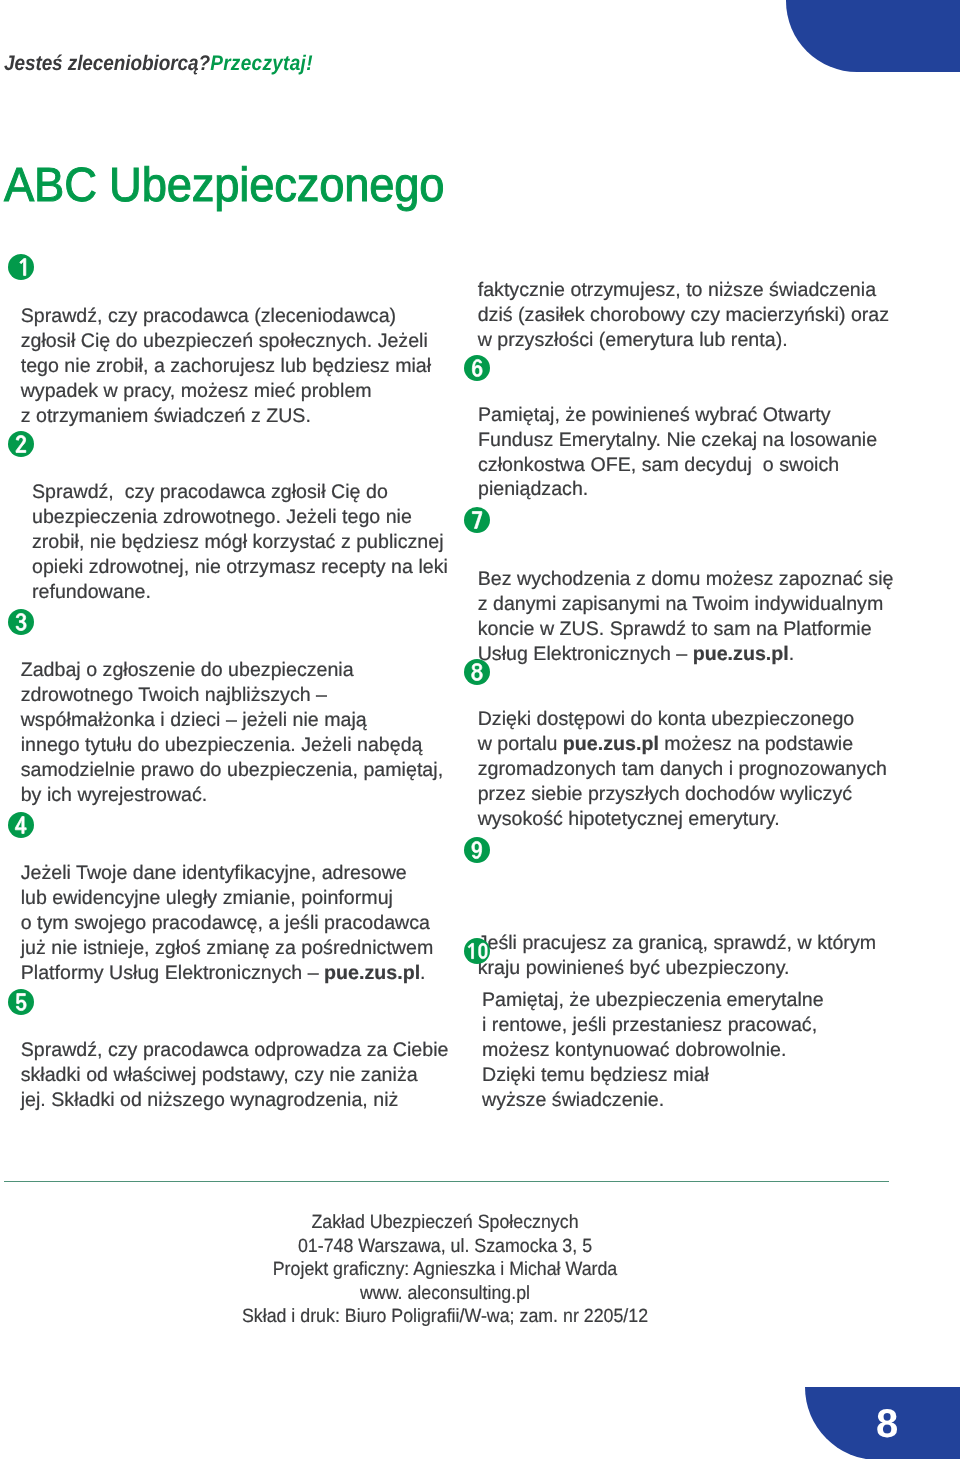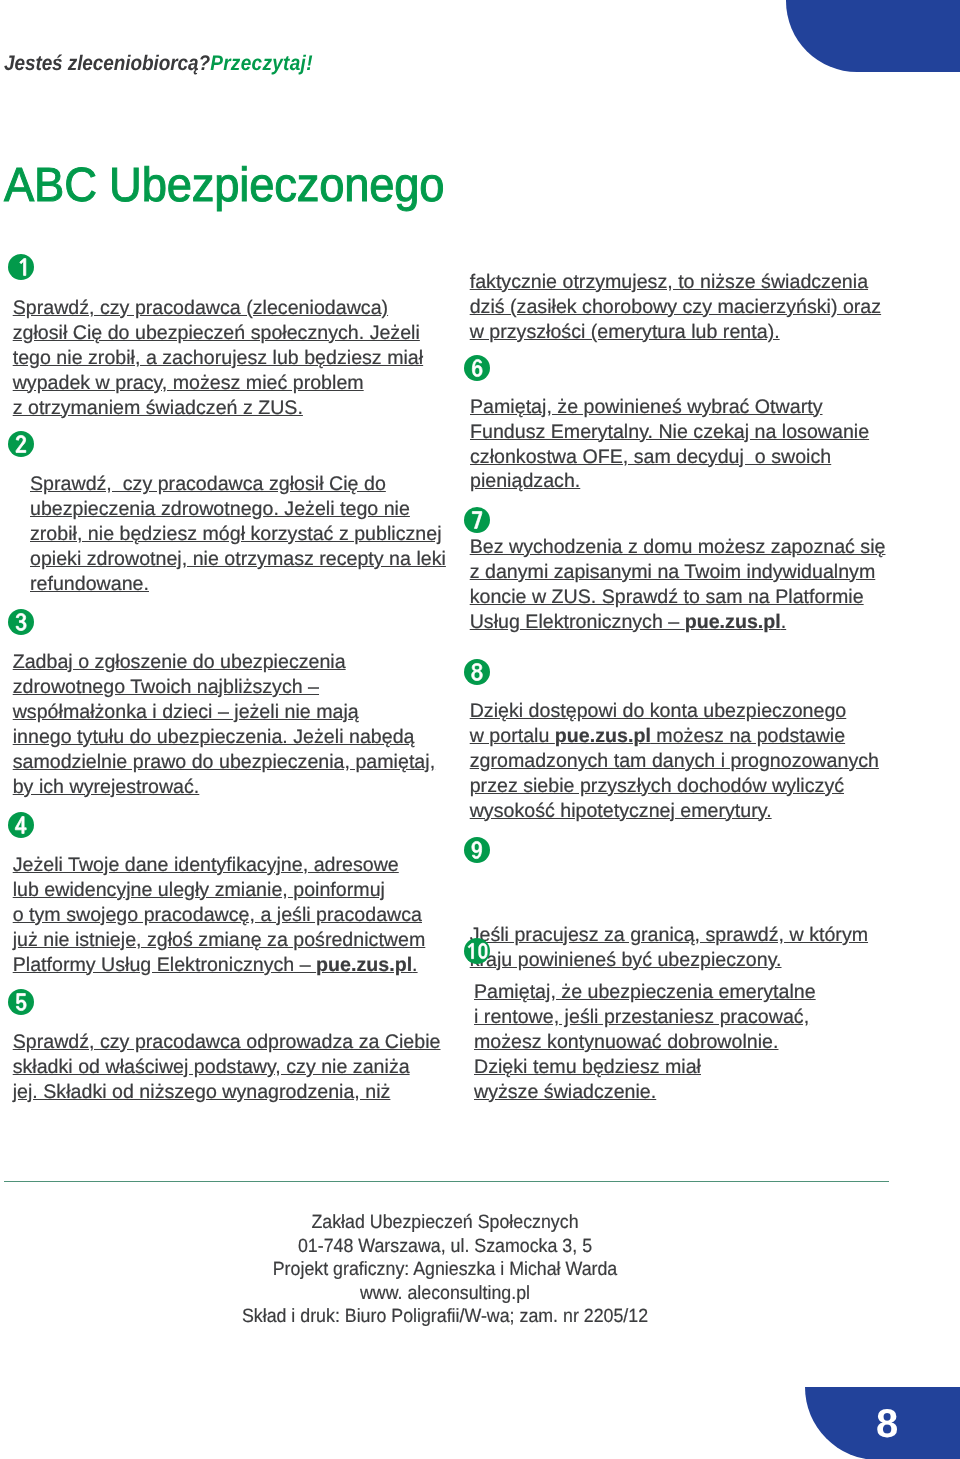--- a/index.html
+++ b/index.html
@@ -52,23 +52,23 @@
     transform:scaleX(0.945);transform-origin:0 0;
   }
 
   
   .badge{
     position:absolute;width:26px;height:26px;border-radius:50%;
     background:var(--green);
   }
   .badge svg{position:absolute;left:0;top:0;display:block;}
   p.txt{
-    position:absolute;margin:8px;
+    position:absolute;margin:16px;
     font-size:19.6px;line-height:24.9px;color:var(--text);
-    letter-spacing:0.02px;white-space:pre;text-decoration:underline;
+    letter-spacing:0.02px;white-space:pre;
     -webkit-text-stroke:0.22px var(--text);
   }
   p.txt b{font-weight:bold;}
 
   hr.rule{
     position:absolute;left:4px;top:1181px;width:885px;height:0;
     border:0;border-top:1.7px solid var(--rule);margin:0;
   }
   .footer{
     position:absolute;left:0px;top:1211.4px;width:890px;text-align:center;
@@ -98,21 +98,21 @@
         <svg width="26" height="26" viewBox="-37.58139534883722 -25.58139534883722 151.16279069767444 151.16279069767444">
           <path fill="#ffffff" stroke="#ffffff" stroke-width="4.5" d="M31 22 L55 1 L66 1 L66 99 L53 99 L53 17 L38 31 Z" transform="translate(0 0)"></path>
         </svg>
       </div>
       <p class="txt" style="left: 4.7px; top: 288px;">Sprawdź, czy pracodawca (zleceniodawca)<br>zgłosił Cię do ubezpieczeń społecznych. Jeżeli<br>tego nie zrobił, a zachorujesz lub będziesz miał<br>wypadek w pracy, możesz mieć problem<br>z otrzymaniem świadczeń z ZUS.</p>
       <div class="badge" style="left: 8px; top: 431.2px;">
         <svg width="26" height="26" viewBox="-25.58139534883722 -25.58139534883722 151.16279069767444 151.16279069767444">
           <path fill="#ffffff" stroke="#ffffff" stroke-width="4.5" d="M22 25 C23 9 34 0 50 0 C66 0 77 10 77 26 C77 39 70 48 57 61 L38 87 L78 87 L78 99 L21 99 L21 89 L47 54 C57 41 63 34 63 26 C63 18 58 12 50 12 C41 12 36 19 36 28 Z" transform="translate(0 0)"></path>
         </svg>
       </div>
-      <p class="txt" style="left: 22px; top: 464.4px;">Sprawdź,  czy pracodawca zgłosił Cię do<br>ubezpieczenia zdrowotnego. Jeżeli tego nie<br>zrobił, nie będziesz mógł korzystać z publicznej<br>opieki zdrowotnej, nie otrzymasz recepty na leki<br>refundowane.</p>
+      <p class="txt" style="left: 16px; top: 464.4px;">Sprawdź,  czy pracodawca zgłosił Cię do<br>ubezpieczenia zdrowotnego. Jeżeli tego nie<br>zrobił, nie będziesz mógł korzystać z publicznej<br>opieki zdrowotnej, nie otrzymasz recepty na leki<br>refundowane.</p>
       <div class="badge" style="left: 8px; top: 608.7px;">
         <svg width="26" height="26" viewBox="-25.58139534883722 -25.58139534883722 151.16279069767444 151.16279069767444">
           <path fill="#ffffff" stroke="#ffffff" stroke-width="4.5" d="M22 24 C24 9 35 0 50 0 C66 0 77 10 77 24 C77 35 71 43 62 46 C73 49 80 58 80 71 C80 88 67 100 50 100 C34 100 22 90 21 75 L34 75 C35 84 41 88 50 88 C60 88 66 82 66 71 C66 61 60 53 48 53 L41 53 L41 41 L47 41 C57 41 63 35 63 25 C63 17 58 11 50 11 C42 11 36 17 35 25 Z" transform="translate(0 0)"></path>
         </svg>
       </div>
       <p class="txt" style="left: 4.7px; top: 642.2px;">Zadbaj o zgłoszenie do ubezpieczenia<br>zdrowotnego Twoich najbliższych –<br>współmałżonka i dzieci – jeżeli nie mają<br>innego tytułu do ubezpieczenia. Jeżeli nabędą<br>samodzielnie prawo do ubezpieczenia, pamiętaj,<br>by ich wyrejestrować.</p>
       <div class="badge" style="left: 8px; top: 812px;">
         <svg width="26" height="26" viewBox="-25.58139534883722 -25.58139534883722 151.16279069767444 151.16279069767444">
           <path fill="#ffffff" stroke="#ffffff" stroke-width="4.5" d="M55 1 L68 1 L68 66 L80 66 L80 78 L68 78 L68 99 L55 99 L55 78 L17 78 L17 67 Z M55 18 L31 66 L55 66 Z" transform="translate(0 0)"></path>
         </svg>
@@ -131,21 +131,21 @@
         <svg width="26" height="26" viewBox="-25.58139534883722 -25.58139534883722 151.16279069767444 151.16279069767444">
           <path fill="#ffffff" stroke="#ffffff" stroke-width="4.5" d="M53 0 C66 0 75 8 77 20 L64 20 C62 14 59 12 53 12 C42 12 37 23 36 45 C41 38 48 35 56 35 C70 35 80 47 80 67 C80 86 68 100 52 100 C34 100 23 86 23 59 C23 22 35 0 53 0 Z M52 47 C43 47 37 56 37 68 C37 80 43 88 52 88 C61 88 66 80 66 68 C66 56 61 47 52 47 Z" transform="translate(0 0)"></path>
         </svg>
       </div>
       <p class="txt" style="left: 462px; top: 386.7px;">Pamiętaj, że powinieneś wybrać Otwarty<br>Fundusz Emerytalny. Nie czekaj na losowanie<br>członkostwa OFE, sam decyduj  o swoich<br>pieniądzach.</p>
       <div class="badge" style="left: 464px; top: 507.3px;">
         <svg width="26" height="26" viewBox="-25.58139534883722 -25.58139534883722 151.16279069767444 151.16279069767444">
           <path fill="#ffffff" stroke="#ffffff" stroke-width="4.5" d="M23 1 L78 1 L78 12 L50 99 L35 99 L64 13 L23 13 Z" transform="translate(0 0)"></path>
         </svg>
       </div>
-      <p class="txt" style="left: 461.7px; top: 527px;">Bez wychodzenia z domu możesz zapoznać się<br>z danymi zapisanymi na Twoim indywidualnym<br>koncie w ZUS. Sprawdź to sam na Platformie<br>Usług Elektronicznych – <b>pue.zus.pl</b>.</p>
+      <p class="txt" style="left: 461.7px; top: 551px;">Bez wychodzenia z domu możesz zapoznać się<br>z danymi zapisanymi na Twoim indywidualnym<br>koncie w ZUS. Sprawdź to sam na Platformie<br>Usług Elektronicznych – <b>pue.zus.pl</b>.</p>
       <div class="badge" style="left: 464px; top: 659.4px;">
         <svg width="26" height="26" viewBox="-25.58139534883722 -25.58139534883722 151.16279069767444 151.16279069767444">
           <path fill="#ffffff" stroke="#ffffff" stroke-width="4.5" d="M50 0 C67 0 78 9 78 23 C78 33 72 40 64 44 C74 48 81 57 81 69 C81 86 68 100 50 100 C32 100 19 86 19 69 C19 57 26 48 36 44 C28 40 22 33 22 23 C22 9 33 0 50 0 Z M50 11 C41 11 35 16 35 24 C35 32 41 38 50 38 C59 38 65 32 65 24 C65 16 59 11 50 11 Z M50 49 C40 49 33 57 33 68 C33 80 40 88 50 88 C60 88 67 80 67 68 C67 57 60 49 50 49 Z" transform="translate(0 0)"></path>
         </svg>
       </div>
       <p class="txt" style="left: 461.7px; top: 691px;">Dzięki dostępowi do konta ubezpieczonego<br>w portalu <b>pue.zus.pl</b> możesz na podstawie<br>zgromadzonych tam danych i prognozowanych<br>przez siebie przyszłych dochodów wyliczyć<br>wysokość hipotetycznej emerytury.</p>
       <div class="badge" style="left: 464px; top: 837.1px;">
         <svg width="26" height="26" viewBox="-25.58139534883722 -25.58139534883722 151.16279069767444 151.16279069767444">
           <path fill="#ffffff" stroke="#ffffff" stroke-width="4.5" d="M48 0 C66 0 77 14 77 41 C77 78 65 100 47 100 C34 100 25 92 23 80 L36 80 C38 86 41 88 47 88 C58 88 63 77 64 55 C59 62 52 65 44 65 C30 65 20 53 20 33 C20 14 32 0 48 0 Z M48 12 C39 12 34 20 34 32 C34 44 39 53 48 53 C57 53 63 44 63 32 C63 20 57 12 48 12 Z" transform="translate(0 0)"></path>
         </svg>

